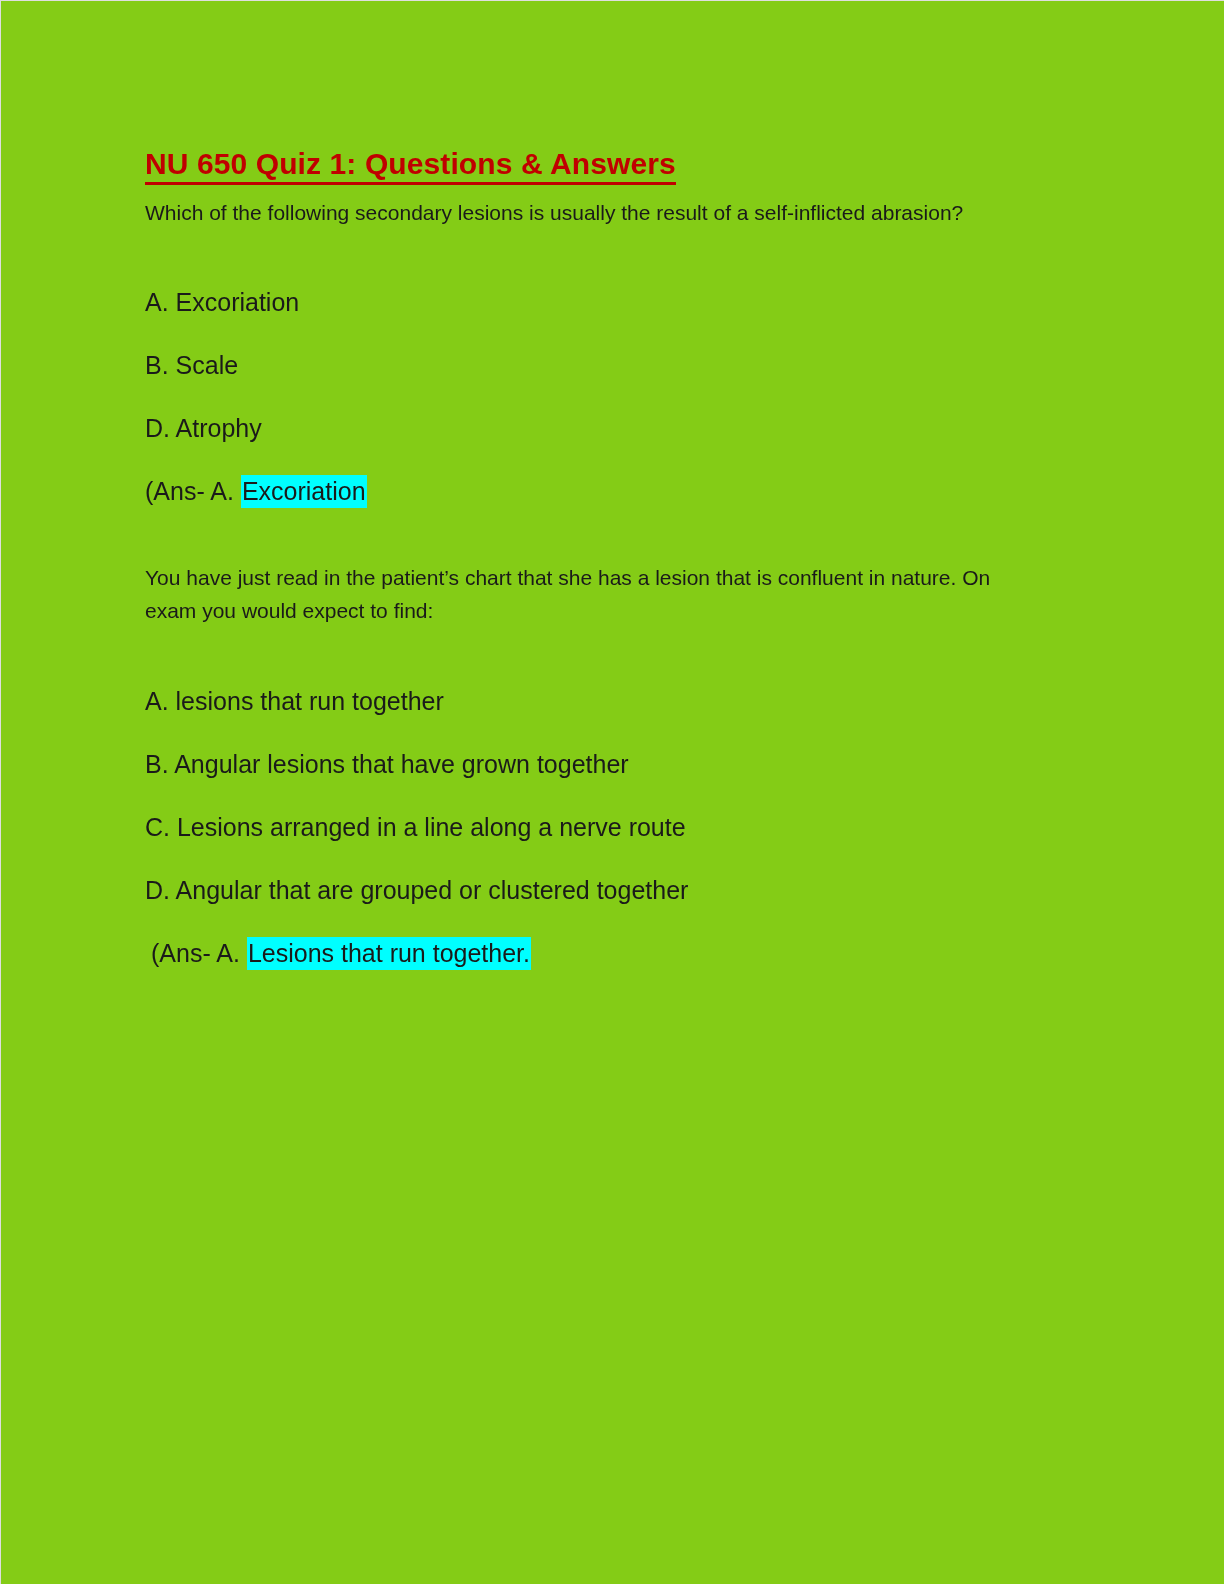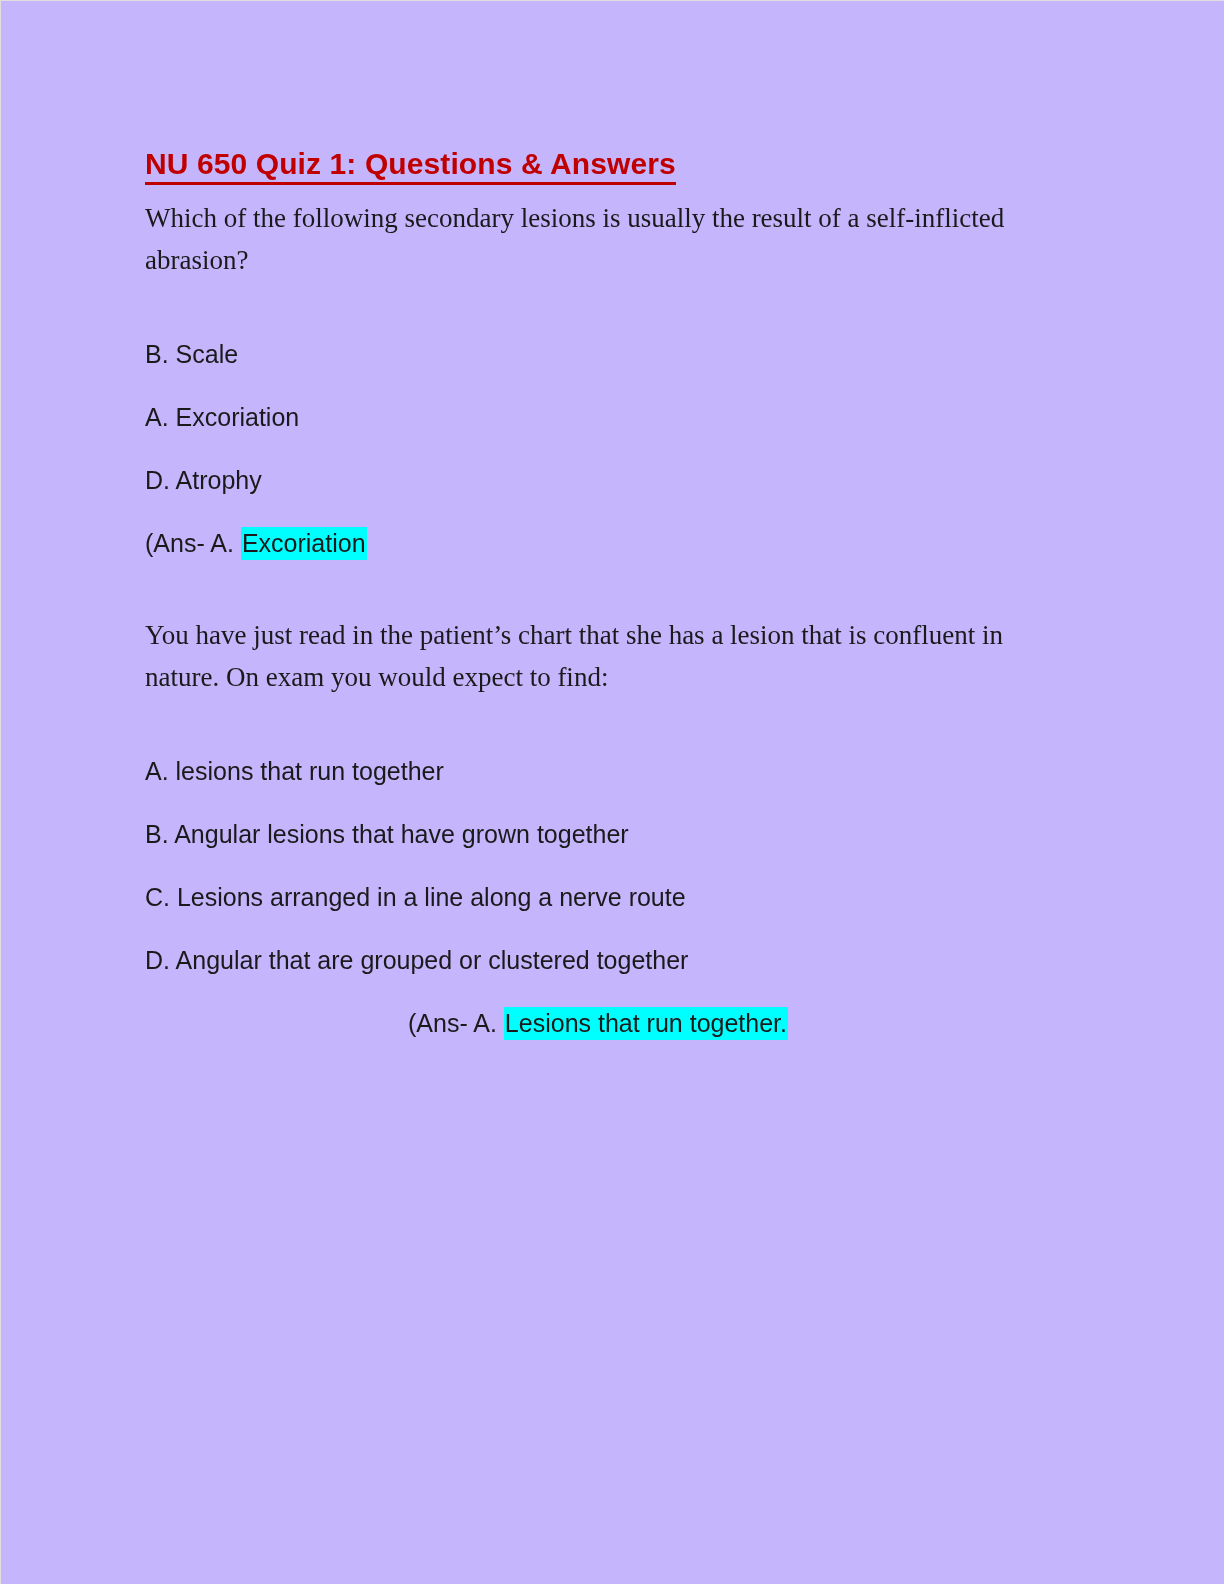--- a/index.html
+++ b/index.html
@@ -13,21 +13,21 @@
     background: #d7d7d7;
     font-family: "Liberation Sans", sans-serif;
     overflow: hidden;
   }
 
   
   #page {
     position: relative;
     width: 1224px;
     height: 1584px;
-    background: #c4b5fd;
+    background: #84cc16;
     box-sizing: border-box;
     border-top: 1px solid #dedede;
     border-left: 1px solid #dedede;
   }
 
   #content {
     position: absolute;
     left: 144px;
     top: 146px;
     width: 900px;
@@ -44,26 +44,25 @@
     display: block;
   }
   .doc-title .title-text {
     display: inline;
     border-bottom: 3px solid #c00000;
     padding-bottom: 2px;
   }
 
   
   .body-text {
-    font-size: 27px;
+    font-size: 21px;
     color: #1a1a1a;
     line-height: 1.56;
     margin: 0;
     font-weight: normal;
-    font-family: Liberation Serif, serif;
   }
 
   .question {
     margin: 0 0 14px 0;
     max-width: 900px;
   }
 
   
   .option-list {
     margin: 0;
@@ -81,21 +80,20 @@
   
   .answer-line {
     font-size: 25px;
     color: #1a1a1a;
     line-height: 1.2;
     margin: 0;
     white-space: nowrap;
   }
   .answer-line.indented {
     padding-left: 6px;
-    text-align: center;
   }
   .hl {
     background: #00ffff;
     padding: 2px 1px 3px 1px;
   }
 
   
   .qblock {
     margin-bottom: 0;
   }
@@ -109,22 +107,22 @@
   <div id="content">
 
     <h1 class="doc-title"><span class="title-text">NU 650 Quiz 1: Questions &amp; Answers</span></h1>
 
     <div class="qblock">
       <p class="body-text question">Which of the following secondary lesions is usually the result of a self-inflicted abrasion?</p>
 
       <div class="spacer-q"></div>
 
       <ul class="option-list">
+        <li class="option">A. Excoriation</li>
         <li class="option">B. Scale</li>
-        <li class="option">A. Excoriation</li>
         <li class="option">D. Atrophy</li>
       </ul>
 
       <p class="answer-line"><span>(Ans- A. </span><span class="hl">Excoriation</span></p>
     </div>
 
     <div class="spacer-lg"></div>
 
     <div class="qblock">
       <p class="body-text question">You have just read in the patient’s chart that she has a lesion that is confluent in nature. On exam you would expect to find:</p>

